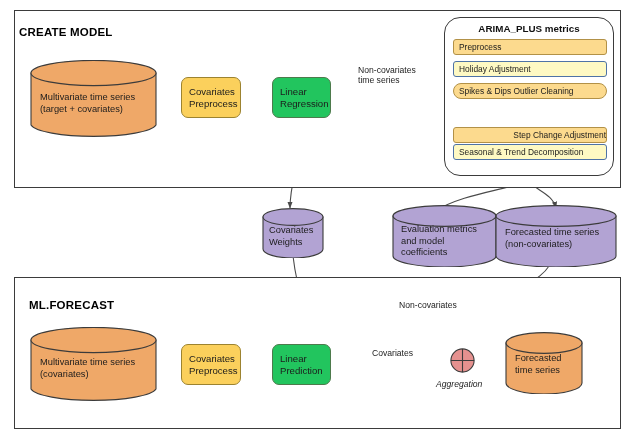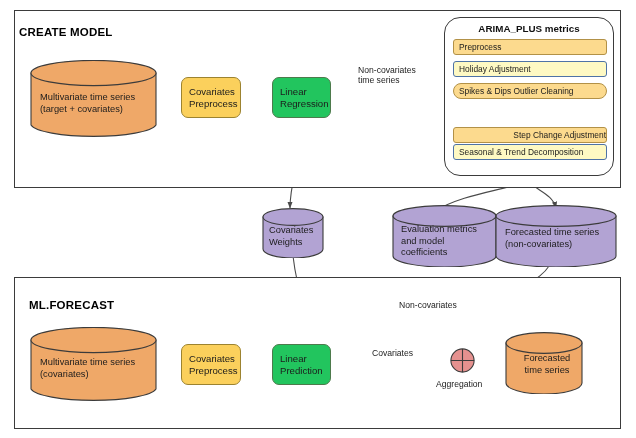--- a/index.html
+++ b/index.html
@@ -178,23 +178,23 @@
   <div class="elabel" style="left:372px;top:348px;">Covariates</div>
 
   <div class="elabel" style="left:399px;top:300px;">Non-covariates</div>
 
   <div id="agg-circle">
     <svg width="25" height="25" viewBox="0 0 25 25" xmlns="http://www.w3.org/2000/svg">
       <circle cx="12.5" cy="12.5" r="11.6" fill="#e5918f" stroke="#3b3b3b" stroke-width="1.1"></circle>
       <path d="M0.9,12.5 L24.1,12.5 M12.5,0.9 L12.5,24.1" stroke="#3b3b3b" stroke-width="1.1"></path>
     </svg>
   </div>
-  <div class="elabel" style="left:436px;top:379px;">Aggregation</div>
-
-  <div class="cyl" style="left:505px;top:332px;width:78px;height:62px;text-align:center;">
+  <div class="elabel" style="left:436px;top:379px;font-style:italic;">Aggregation</div>
+
+  <div class="cyl" style="left:505px;top:332px;width:78px;height:62px;">
     <svg class="cyl-svg" width="78" height="62" viewBox="0 0 78 62" xmlns="http://www.w3.org/2000/svg">
       <path d="M1,11 L1,51 A38,11 0 0 0 77,51 L77,11 z" fill="#efa868" stroke="#3b3b3b" stroke-width="1.1"></path>
       <ellipse cx="39" cy="11" rx="38" ry="10.4" fill="#efa868" stroke="#3b3b3b" stroke-width="1.1"></ellipse>
     </svg>
     <div class="cyl-label" style="left:10px;top:21px;width:64px;">Forecasted
 time series</div>
   </div>
 
 </div>
 

